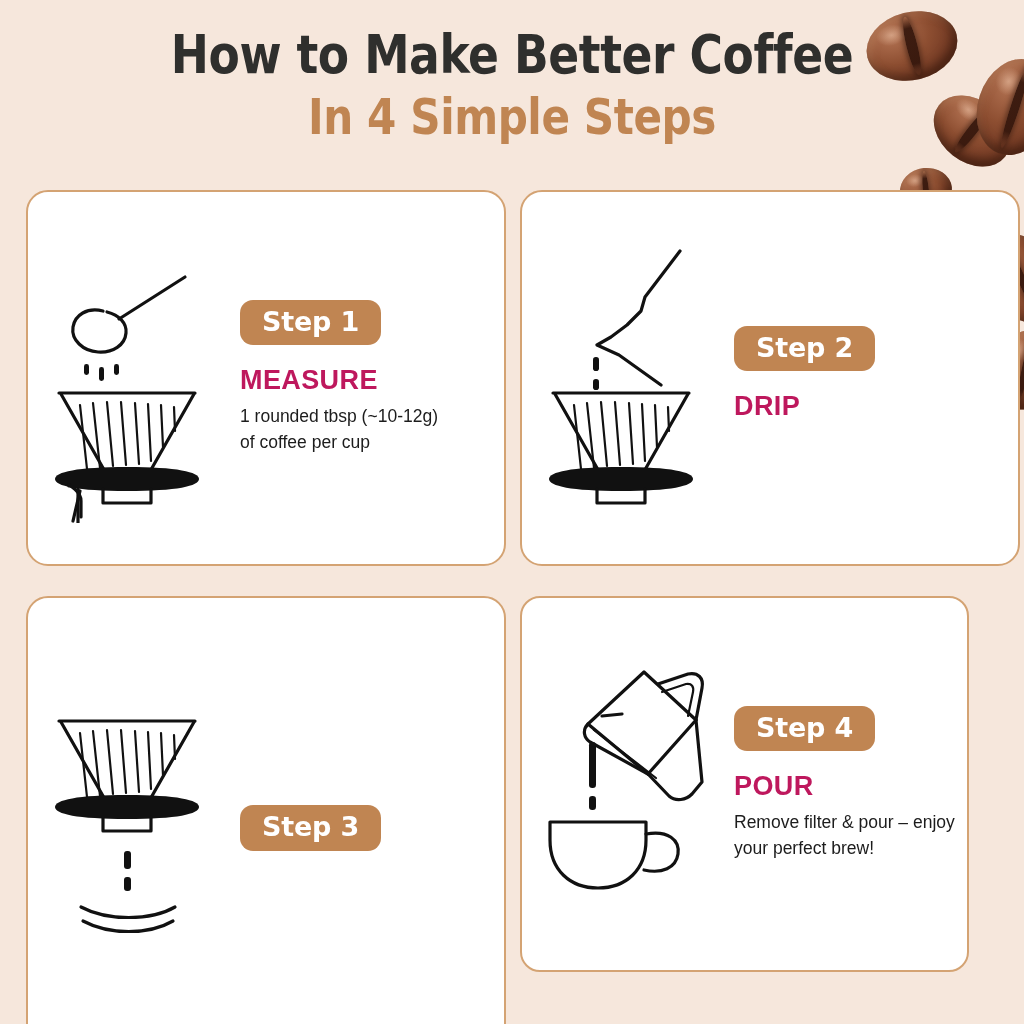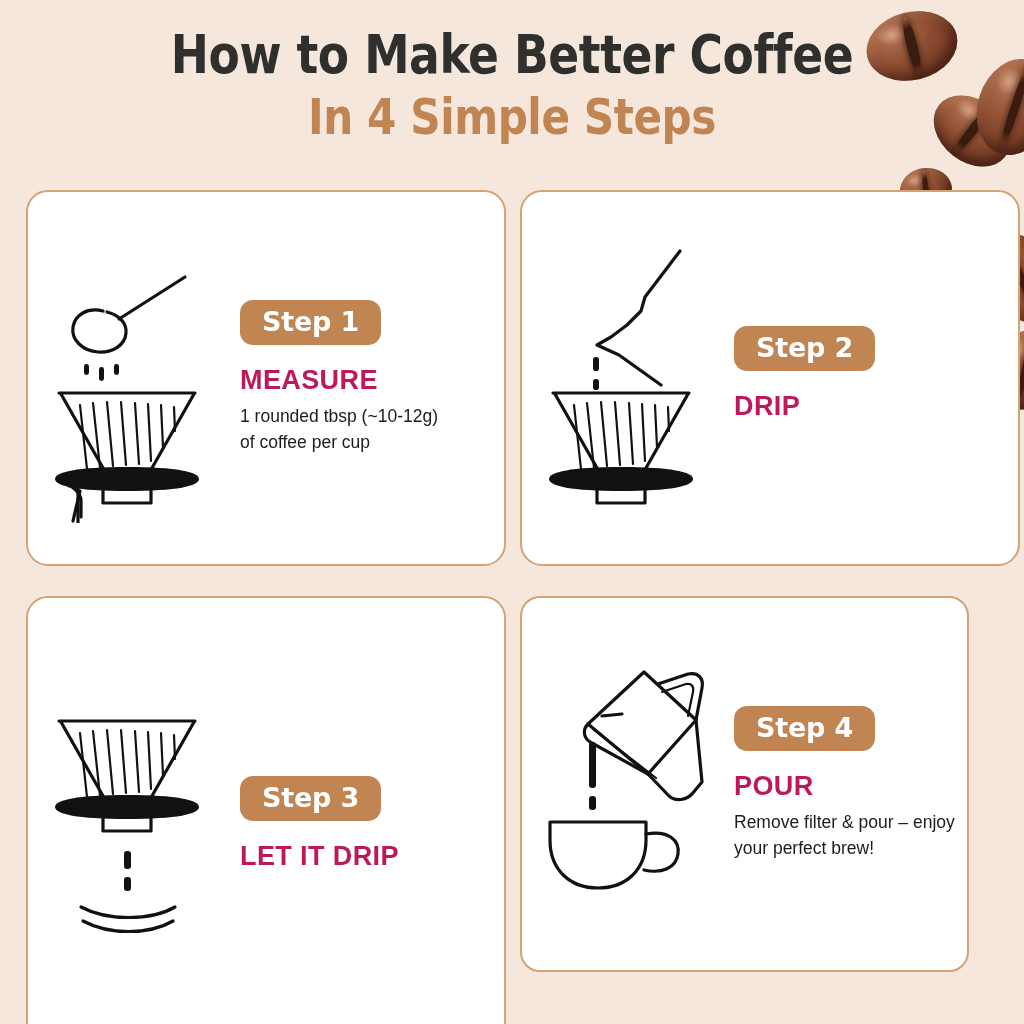--- a/index.html
+++ b/index.html
@@ -291,21 +291,20 @@
 
             <rect class="solid" x="77" y="168" width="7" height="18" rx="3"></rect>
             <rect class="solid" x="77" y="194" width="7" height="14" rx="3"></rect>
 
             <path class="ln" d="M34 224 C60 238 104 238 128 224"></path>
             <path class="ln" d="M36 238 C62 252 102 252 126 238"></path>
           </svg>
         </div>
         <div class="copy">
           <div class="badge">Step 3</div>
-          <div class="step-title">LET IT DRIP</div>
         </div>
       </div>
     </div>
 
     <div class="card" id="card-4">
       <div class="card-inner">
         <div class="art">
           <svg width="190" height="260" viewBox="0 0 190 260">
 
             <path class="ln" d="M52 70 L108 18 L160 66 L112 120 Z"></path>

